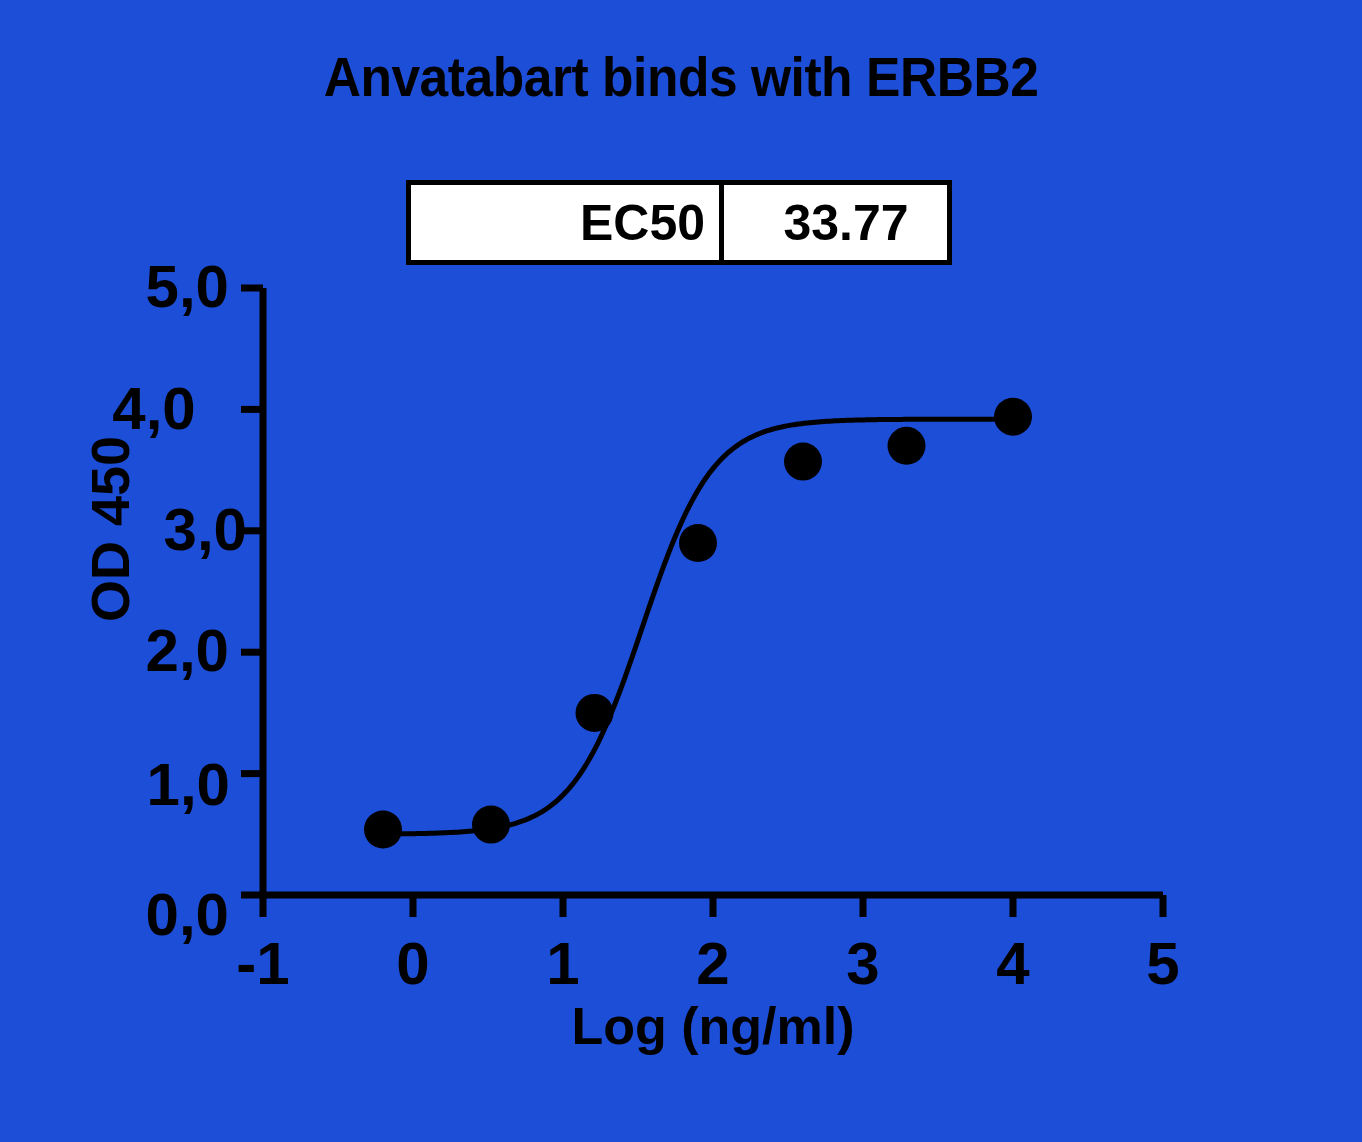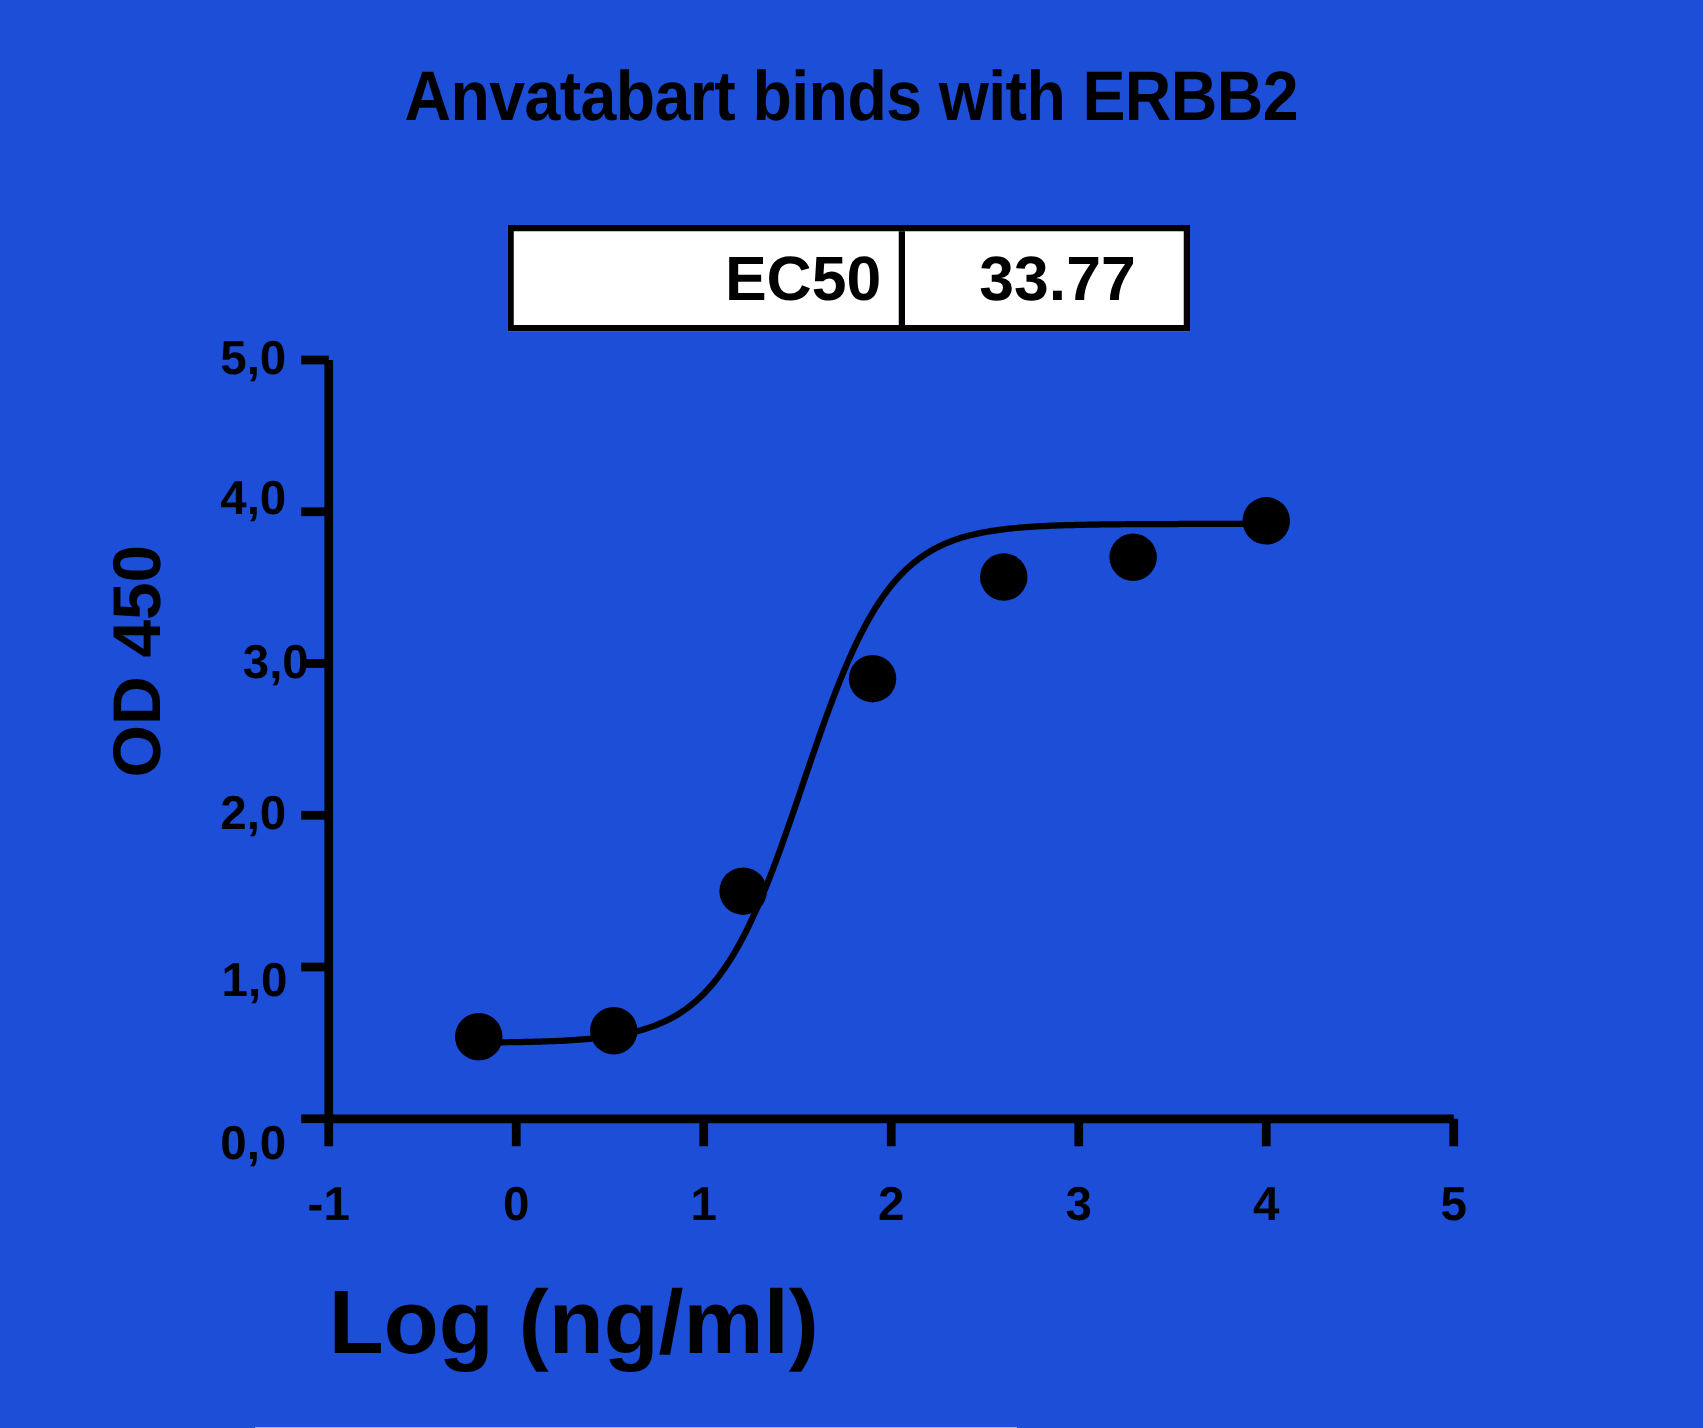--- a/index.html
+++ b/index.html
@@ -76,21 +76,21 @@
     position: absolute;
     left: 0;
     top: 0;
     width: 1362px;
     height: 1142px;
   }
   .axis-tick-label {
     position: absolute;
     font-family: "Liberation Sans", sans-serif;
     font-weight: bold;
-    font-size: 38px;
+    font-size: 60px;
     line-height: 54px;
     white-space: nowrap;
   }
   .ytick-label {
     text-align: right;
     width: 150px;
   }
   .xtick-label {
     text-align: center;
     width: 80px;
@@ -105,25 +105,26 @@
     font-weight: bold;
     font-size: 54px;
     line-height: 58px;
     transform: rotate(-90deg);
     transform-origin: center center;
     white-space: nowrap;
   }
   .axis-title-x {
     position: absolute;
     left: 263px;
-    top: 1028px;
+    top: 996px;
     width: 900px;
+    text-align: center;
     font-family: "Liberation Sans", sans-serif;
     font-weight: bold;
-    font-size: 72px;
+    font-size: 52px;
     line-height: 60px;
     white-space: nowrap;
   }
 </style>
 </head>
 <body>
 
 <div id="figure">
 
   <div class="chart-title">Anvatabart binds with ERBB2</div>
@@ -163,21 +164,21 @@
         <circle cx="906.5" cy="445.82" r="19" fill="#000000"></circle>
         <circle cx="1013" cy="416.68399999999997" r="19" fill="#000000"></circle>
       </g>
   </svg>
 
   <div id="ytick-labels">
       <div class="axis-tick-label ytick-label" style="left: 79px; top: 867px; margin-top: 21px;">0,0</div>
       <div class="axis-tick-label ytick-label" style="left: 80px; top: 745.6px; margin-top: 12px;">1,0</div>
       <div class="axis-tick-label ytick-label" style="left: 79px; top: 624.2px;">2,0</div>
       <div class="axis-tick-label ytick-label" style="left: 97px; top: 502.8px;">3,0</div>
-      <div class="axis-tick-label ytick-label" style="left: 79px; top: 372px;">4,0</div>
+      <div class="axis-tick-label ytick-label" style="left: 79px; top: 382px; text-align: center;">4,0</div>
       <div class="axis-tick-label ytick-label" style="left: 79px; top: 260px;">5,0</div>
     </div>
   <div id="xtick-labels">
       <div class="axis-tick-label xtick-label" style="left: 223px; top: 937px;">-1</div>
       <div class="axis-tick-label xtick-label" style="left: 373px; top: 937px;">0</div>
       <div class="axis-tick-label xtick-label" style="left: 523px; top: 937px;">1</div>
       <div class="axis-tick-label xtick-label" style="left: 673px; top: 937px;">2</div>
       <div class="axis-tick-label xtick-label" style="left: 823px; top: 937px;">3</div>
       <div class="axis-tick-label xtick-label" style="left: 973px; top: 937px;">4</div>
       <div class="axis-tick-label xtick-label" style="left: 1123px; top: 937px;">5</div>

